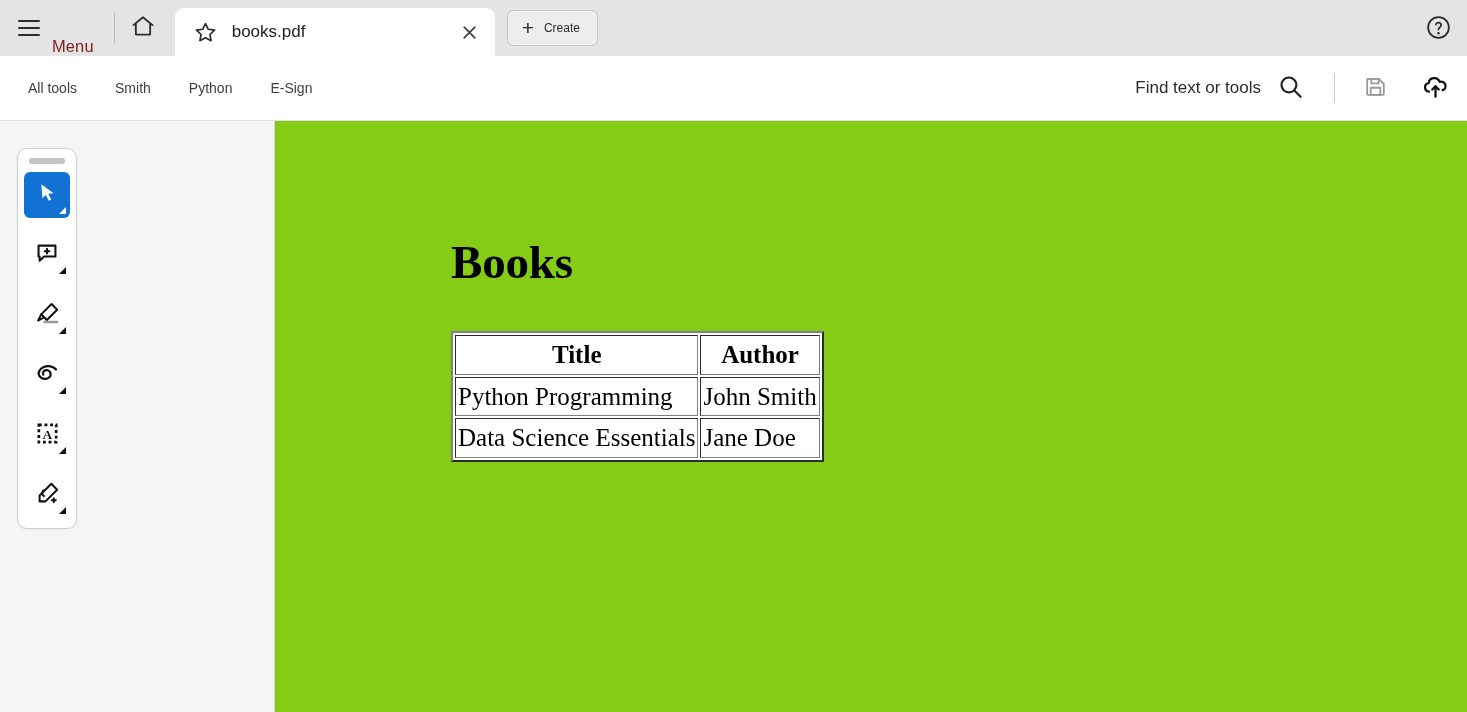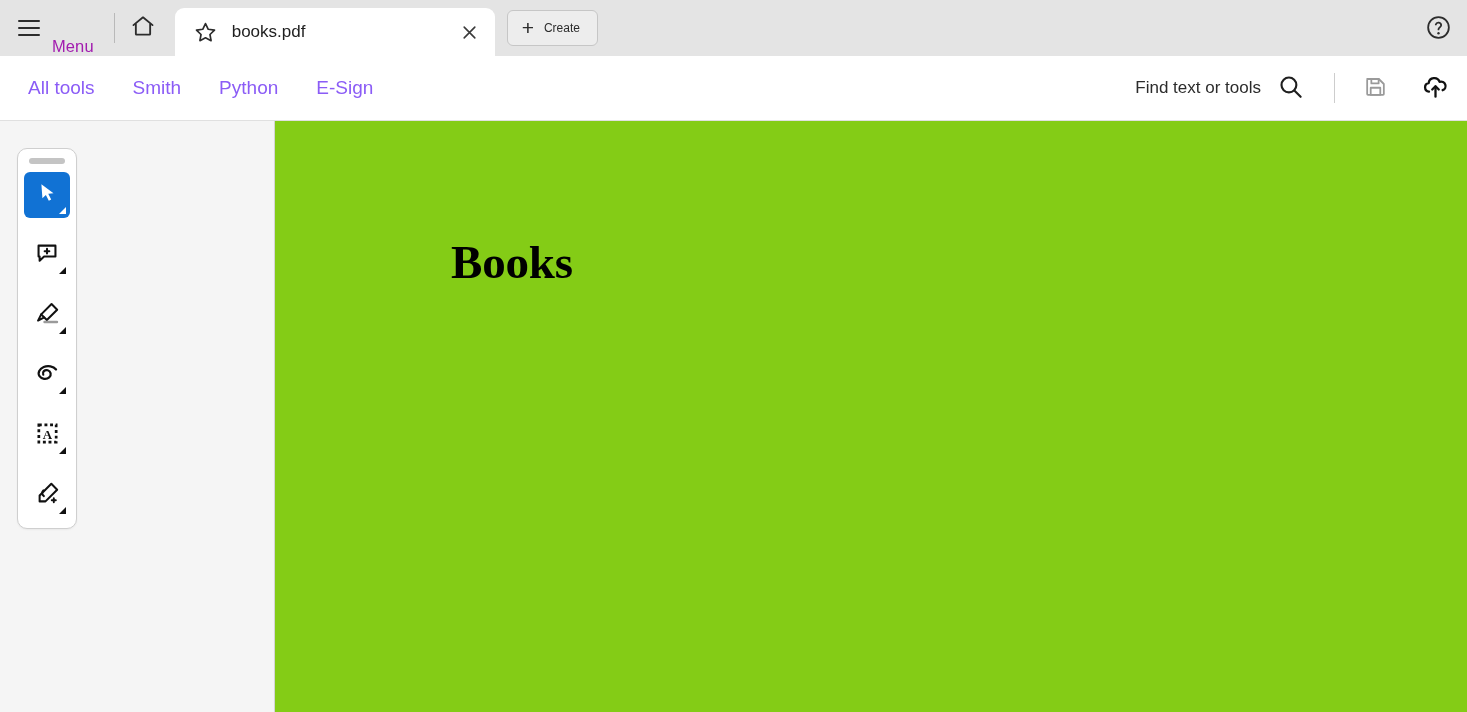--- a/index.html
+++ b/index.html
@@ -33,21 +33,21 @@
   .menu-btn {
     display: flex;
     align-items: center;
     gap: 12px;
     height: 40px;
     padding: 0 10px 0 18px;
     cursor: pointer;
   }
   .menu-btn .label {
     font-size: 16.5px;
-    color: #a21caf;
+    color: #7f1d1d;
     letter-spacing: .1px;
     margin-top: 36px;
   }
 
   .hamburger {
     width: 22px; height: 16px;
     display: flex; flex-direction: column;
     justify-content: space-between;
   }
   .hamburger i {
@@ -129,22 +129,22 @@
     height: 65px;
     flex: 0 0 65px;
     background: #ffffff;
     border-bottom: 1px solid #e0e0e0;
     display: flex;
     align-items: center;
     padding: 0 12px 0 0;
   }
   .cmd-items { display: flex; align-items: center; }
   .cmd-item {
-    font-size: 19px;
-    color: #8b5cf6;
+    font-size: 14px;
+    color: #404040;
     padding: 8px 14px;
     margin-left: 10px;
     border-radius: 4px;
     cursor: pointer;
     white-space: nowrap;
   }
   .cmd-item:first-child { margin-left: 14px; }
 
   .cmd-right {
     margin-left: auto;
@@ -426,17 +426,35 @@
           </span>
           <span class="corner"></span>
         </div>
       </div>
     </div>
 
     <div class="docarea">
       <div class="page">
         <h1 class="doc-h1">Books</h1>
 
+        <table class="doc-table">
+          <thead>
+            <tr>
+              <th>Title</th>
+              <th>Author</th>
+            </tr>
+          </thead>
+          <tbody>
+            <tr>
+              <td>Python Programming</td>
+              <td>John Smith</td>
+            </tr>
+            <tr>
+              <td>Data Science Essentials</td>
+              <td>Jane Doe</td>
+            </tr>
+          </tbody>
+        </table>
       </div>
     </div>
 
   </div>
 </div>
 
 </body></html>

